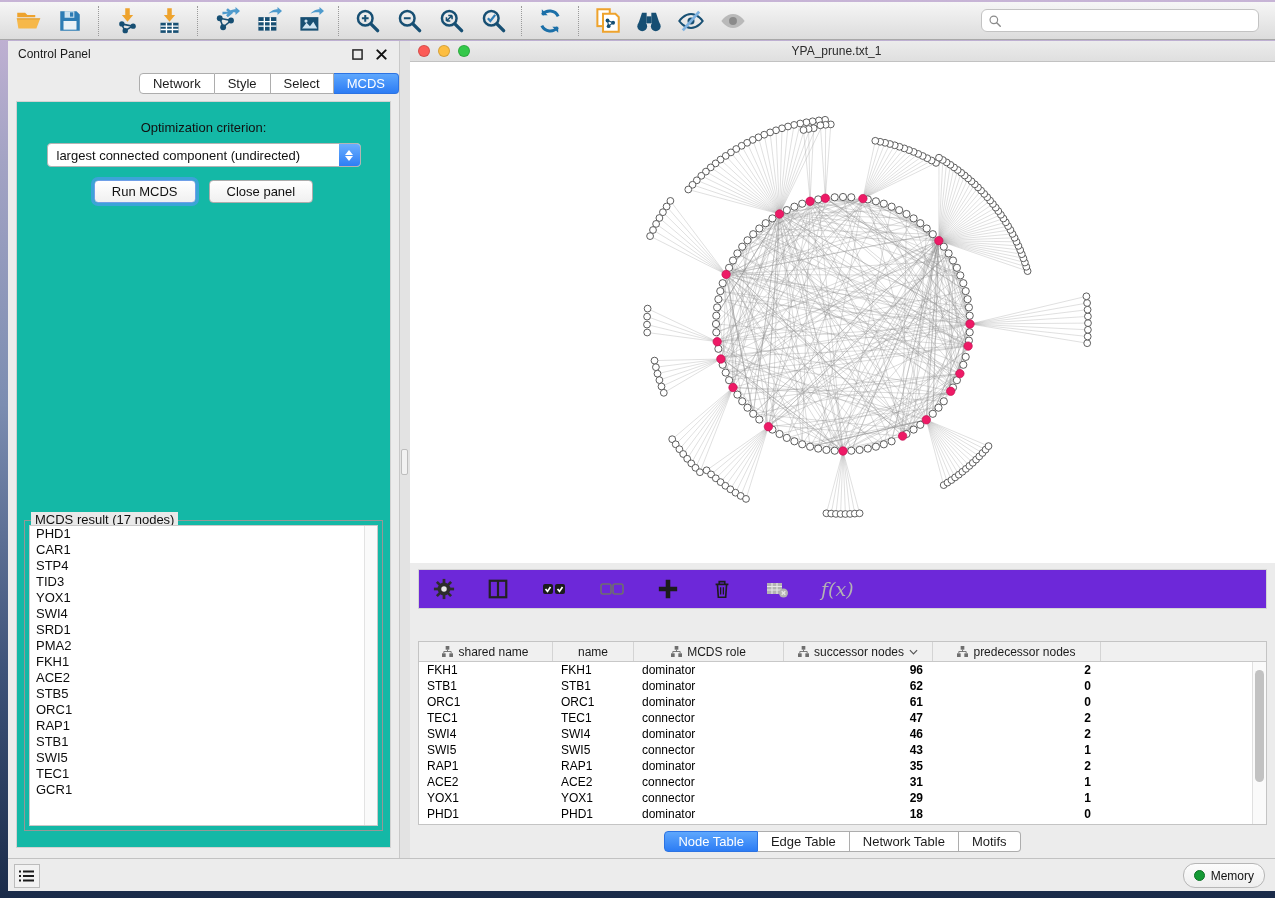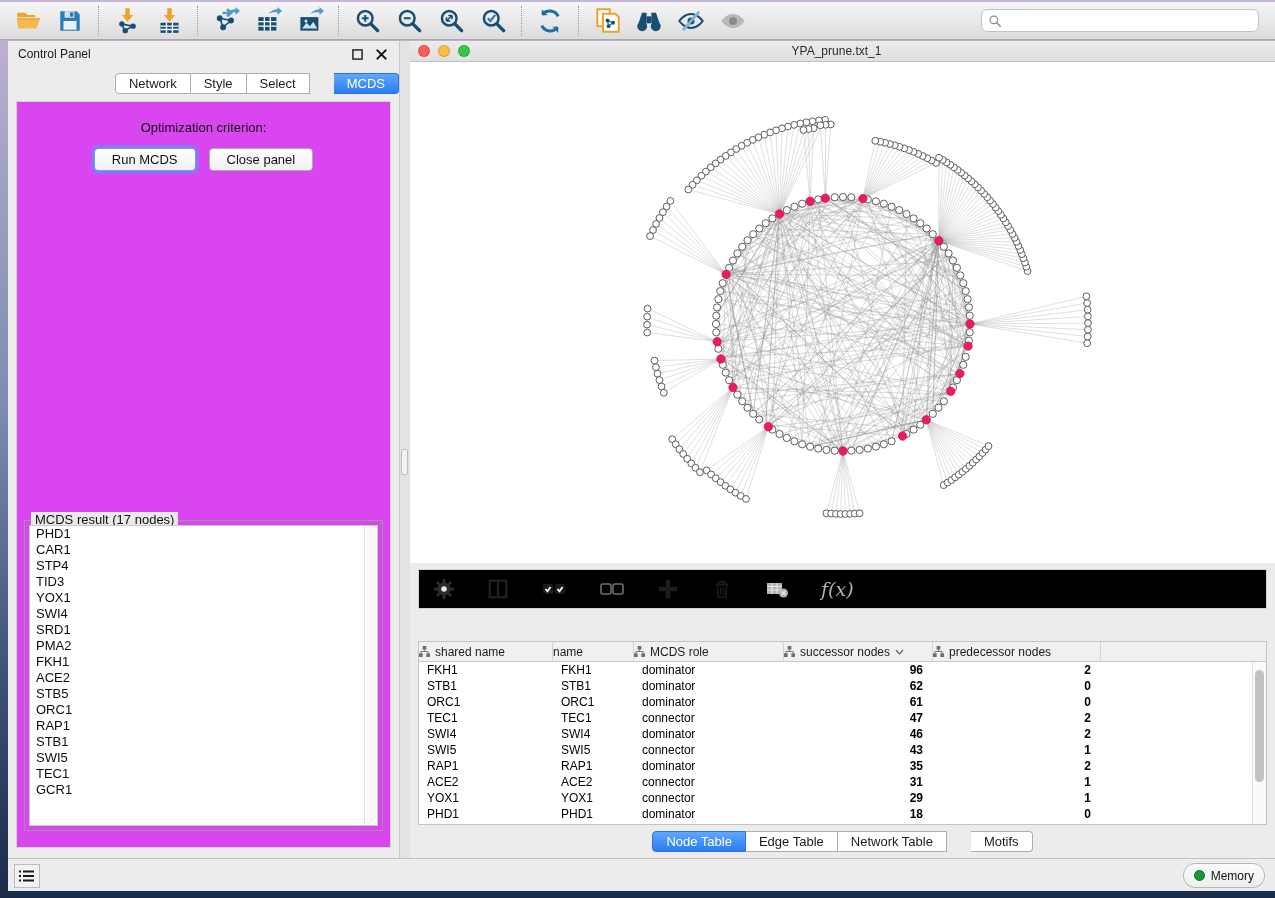--- a/index.html
+++ b/index.html
@@ -23,24 +23,24 @@
   #control-panel { position:absolute; left:8px; top:41px; width:392px; height:817px;
     background:#ececec; border-right:1px solid #c9c9c9; }
   .panel-titlebar { height:26px; display:flex; align-items:center; padding:0 10px; font-size:12px; color:#1a1a1a; }
   .panel-titlebar .spacer { flex:1; }
   .wbtn { width:16px; height:16px; margin-left:8px; display:flex; align-items:center; justify-content:center; }
   #ctl-tabs-row { display:flex; justify-content:flex-end; margin-top:6px; }
   .seg { display:flex; }
   .seg-tab { height:21px; line-height:19px; padding:0 13px; font-size:13px; color:#1c1c1c;
     background:#fff; border:1px solid #adadad; border-left:none; cursor:default; }
   .seg-tab:first-child { border-left:1px solid #adadad; border-radius:4px 0 0 4px; }
-  .seg-tab:last-child { border-radius:0 4px 4px 0;margin-left:24px; }
+  .seg-tab:last-child { border-radius:0 4px 4px 0; }
   .seg-tab.selected { background:linear-gradient(#5ea7fd,#2c7cf4); border-color:#2c73e2; color:#fff; }
   #ctl-inner { position:absolute; left:8px; right:8px; top:60px; bottom:10px;
-    background:#d946ef; border:1px solid #d2d2d2; }
+    background:#14b8a6; border:1px solid #d2d2d2; }
   #opt-label { text-align:center; margin-top:18px; font-size:13px; color:#111; }
   #opt-select { position:relative; margin:8px auto 0; width:314px; height:24px; background:#fff;
     border:1px solid #b4b4b4; border-radius:4px; display:flex; align-items:center; }
   #opt-select .val { flex:1; font-size:13px; padding-left:9px; color:#111;
     white-space:nowrap; overflow:hidden; }
   #opt-select .stepper { width:21px; height:22px; margin-right:0px; border-radius:0 3px 3px 0;
     background:linear-gradient(#6aaefe,#2d7ef5); display:flex; flex-direction:column;
     align-items:center; justify-content:center; gap:1px; }
   .arr-up { width:0;height:0;border-left:4px solid transparent;border-right:4px solid transparent;border-bottom:5px solid #fff; }
   .arr-dn { width:0;height:0;border-left:4px solid transparent;border-right:4px solid transparent;border-top:5px solid #fff; }
@@ -64,27 +64,27 @@
   
   #network-view { position:absolute; left:410px; top:41px; width:865px; height:522px; background:#fff; }
   #net-titlebar { height:21px; background:linear-gradient(#ececec,#dfdfdf); border-bottom:1px solid #c2c2c2;
     display:flex; align-items:center; padding:0 8px; position:relative; }
   .tl { width:12px; height:12px; border-radius:50%; margin-right:8px; }
   #net-title { position:absolute; left:0; right:12px; text-align:center; font-size:12px; color:#2b2b2b; }
   #net-canvas { position:absolute; left:0; top:21px; width:865px; height:501px; }
 
   
   #table-panel { position:absolute; left:410px; top:563px; width:865px; height:295px; background:#ececec; }
-  #tp-toolbar { margin:6px 8px 0 8px; height:40px; background:#000000; border:1px solid #d4d4d4;
+  #tp-toolbar { margin:6px 8px 0 8px; height:40px; background:#6d28d9; border:1px solid #d4d4d4;
     display:flex; align-items:center; gap:32px; padding:0 14px; }
   .tp-icon { display:flex; align-items:center; justify-content:center; height:26px; }
   #fx-label { font-family:"DejaVu Serif", serif; font-style:italic; font-size:19px; color:#b3b3b3; }
   #tbl-wrap { position:absolute; left:8px; right:8px; top:78px; bottom:33px; background:#fff; border:1px solid #c4c4c4; overflow:hidden; }
   #tbl-header { display:flex; height:20px; background:#f0f0f0; border-bottom:1px solid #c8c8c8; }
-  .th { display:flex; align-items:center; gap:5px; font-size:12px; color:#1b1b1b;
+  .th { display:flex; align-items:center; justify-content:center; gap:5px; font-size:12px; color:#1b1b1b;
     border-right:1px solid #d4d4d4; position:relative; }
   .tbl-row { display:flex; height:16px; }
   .td { font-size:12px; color:#000; line-height:16px; white-space:nowrap; overflow:hidden; }
   .td.left { text-align:left; padding-left:8px; }
   .td.right { text-align:right; padding-right:10px;font-weight:bold; }
   .c0{width:134px;} .c1{width:81px;} .c2{width:150px;} .c3{width:149px;} .c4{width:168px;} .cfill{flex:1;}
   #tbl-scroll { position:absolute; top:20px; bottom:0; right:0; width:14px; background:#fafafa; border-left:1px solid #e0e0e0; }
   #tbl-thumb { position:absolute; top:8px; left:2px; width:9px; height:112px; background:#c2c2c2; border-radius:5px; }
   #tp-tabs-row { position:absolute; left:0; right:0; bottom:6px; display:flex; justify-content:center; }
 
@@ -290,20 +290,27 @@
     <div id="ctl-tabs-row">
         <div class="seg" id="ctl-tabs">
           <div class="seg-tab">Network</div>
           <div class="seg-tab">Style</div>
           <div class="seg-tab">Select</div>
           <div class="seg-tab selected">MCDS</div>
         </div>
       </div>
     <div id="ctl-inner">
       <div id="opt-label">Optimization criterion:</div>
+      <div id="opt-select">
+        <span class="val">largest connected component (undirected)</span>
+        <span class="stepper">
+            <span class="arr-up"></span>
+            <span class="arr-dn"></span>
+          </span>
+      </div>
       <div id="btn-row">
         <button class="push-btn focused">Run MCDS</button>
         <button class="push-btn">Close panel</button>
       </div>
       <div id="mcds-box">
         <div id="mcds-legend">MCDS result (17 nodes)</div>
         <div id="mcds-list">
 
         <div class="list-item">PHD1</div>
             <div class="list-item">CAR1</div>

